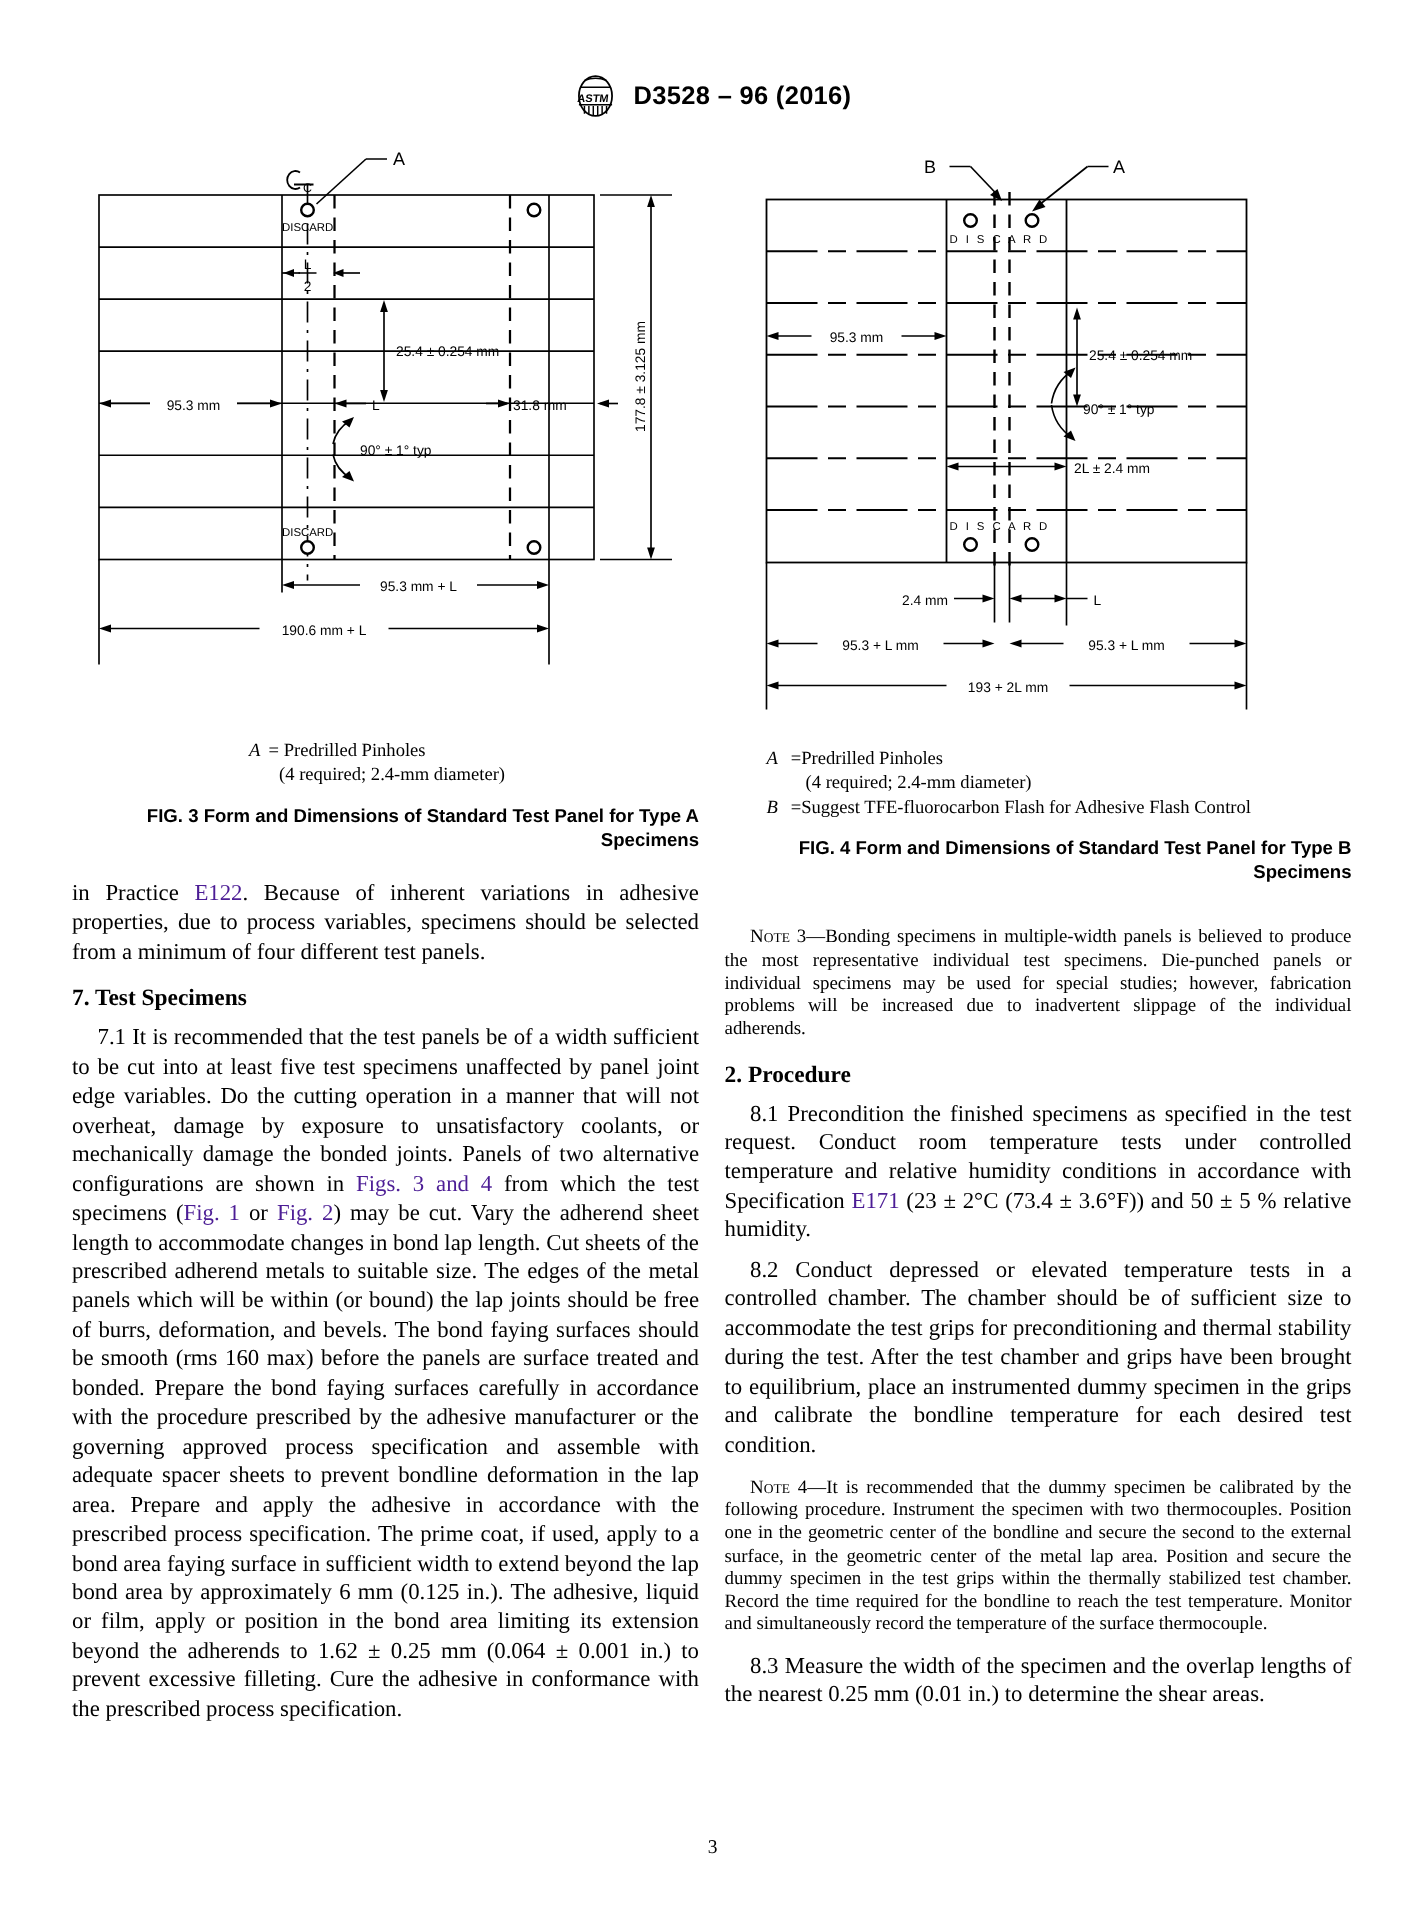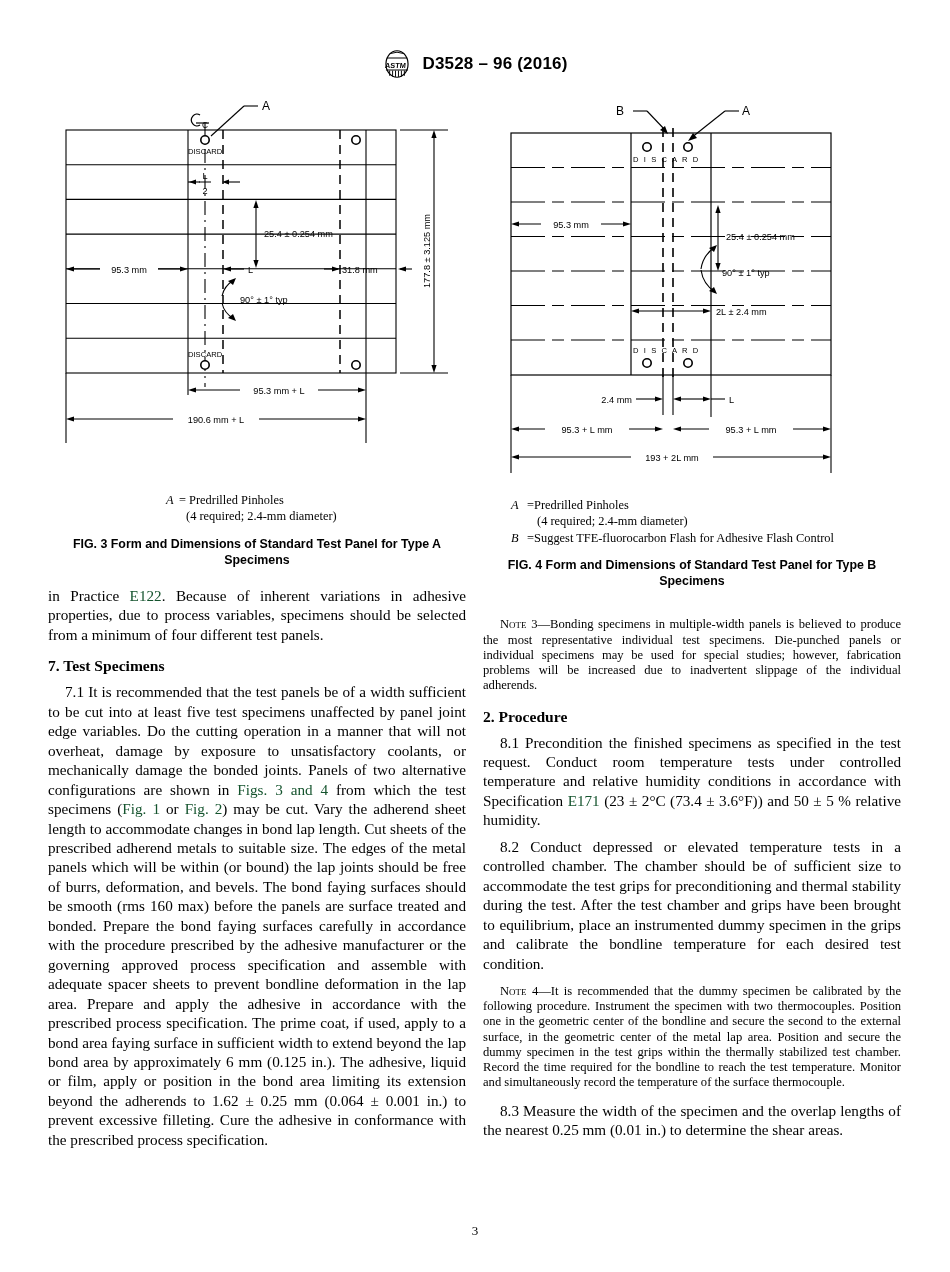--- a/index.html
+++ b/index.html
@@ -39,32 +39,32 @@
     font-family:"Liberation Serif", serif;
     font-weight:bold; font-size:15.6px;
     margin:13px 0 7px 0;
   }
   .note {
     font-size:12.6px; line-height:1.21;
     text-align:justify; text-indent:17px;
     margin:0 0 0 0;
   }
   .note .nlabel { font-variant:small-caps; }
-  .lnk { color:#14532d; }
+  .lnk { color:#4c1d95; }
   .pgnum {
     position:absolute; bottom:33px; left:0; width:950px;
     text-align:center; font-size:13px;
   }
 
   
   .fig-wrap { position:relative; }
   .fig-cap {
     font-family:"Liberation Sans", sans-serif;
     font-weight:bold; font-size:12.4px; line-height:1.3;
-    text-align:center;
+    text-align:right;
   }
   .fig-key {
     font-size:12.4px; line-height:1.32;
   }
   .key-row { display:flex; }
   .key-a { width:13px; flex:none; font-style:italic; }
   .key-b { flex:1; }
   svg { display:block; }
   .lbl { font-family:"Liberation Sans", sans-serif; font-size:9.2px; fill:#000; }
   .lbl-s { font-family:"Liberation Sans", sans-serif; font-size:8.3px; fill:#000; }

